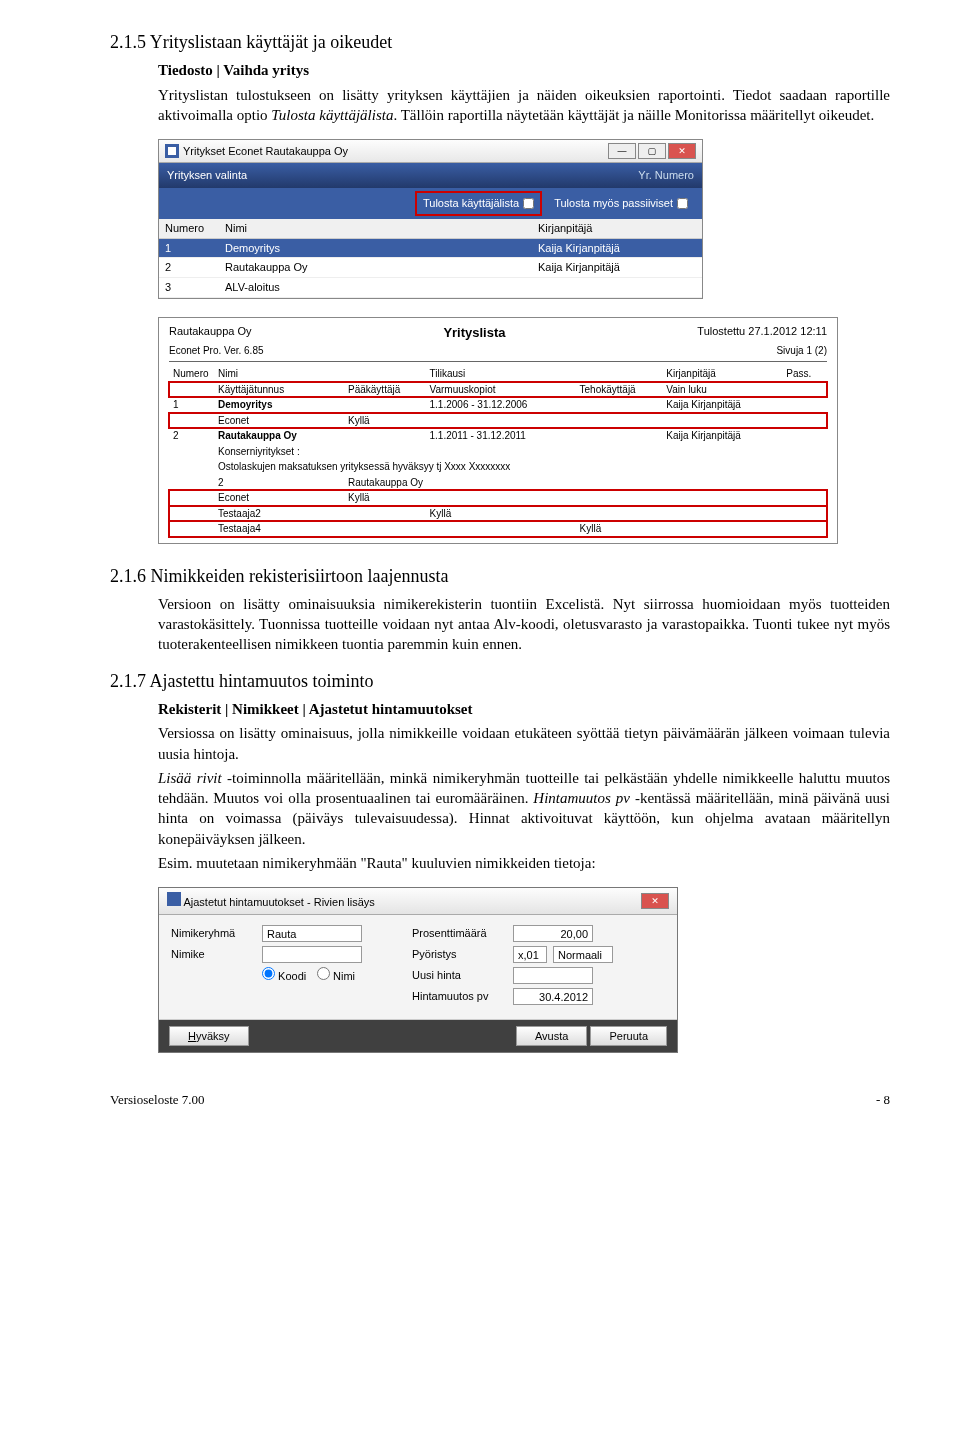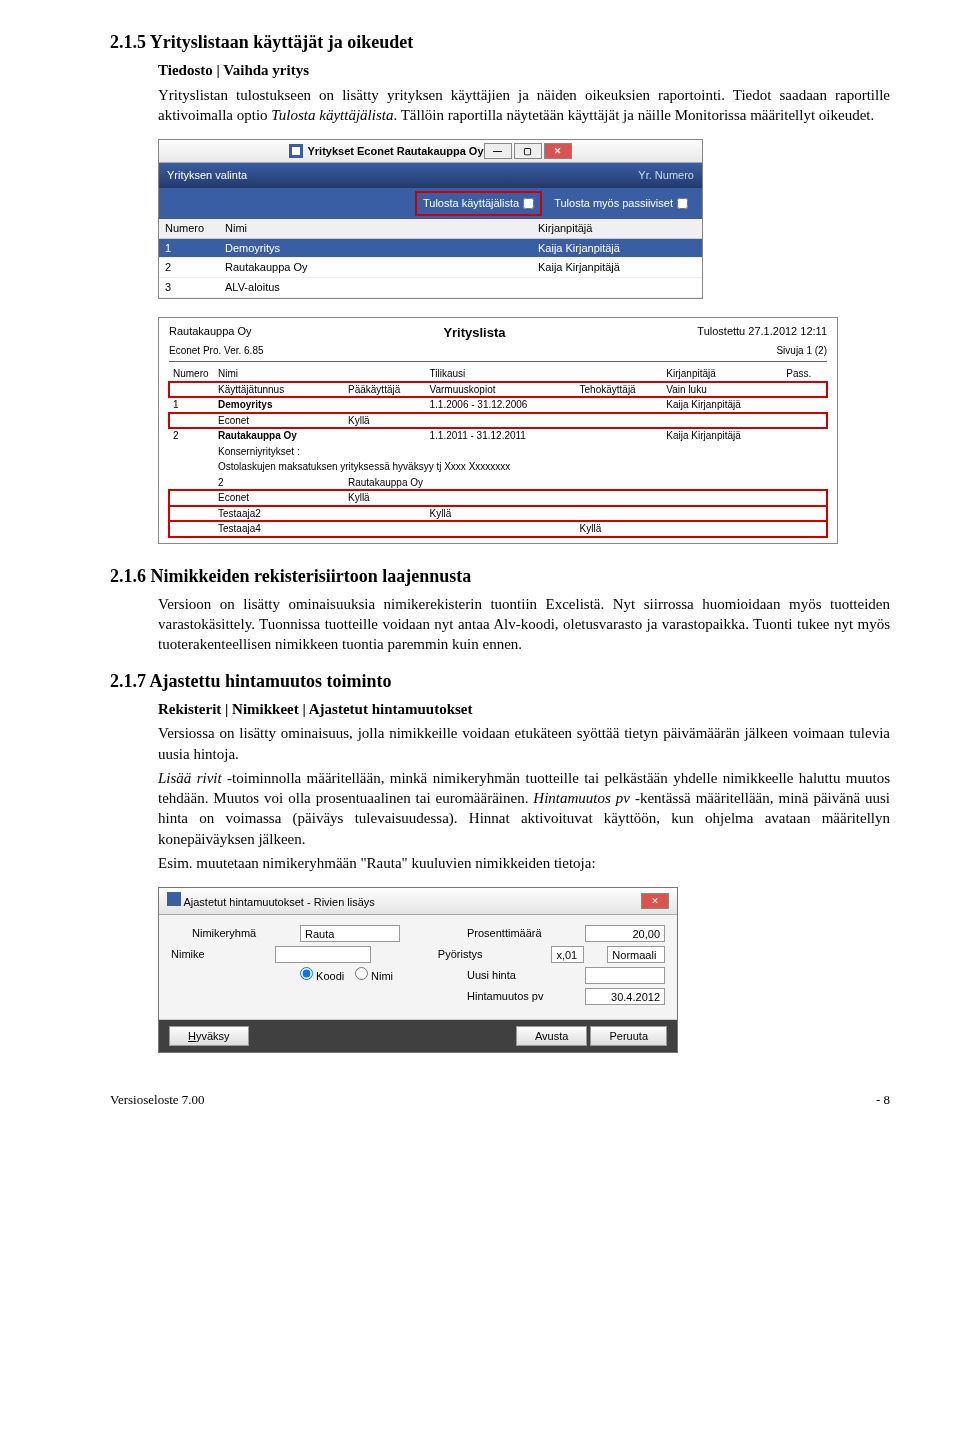--- a/index.html
+++ b/index.html
@@ -6,46 +6,45 @@
   body {
     font-family: "Times New Roman", serif;
     font-size: 15px;
     background: #fff;
     color: #000;
     width: 960px;
     margin: 0 auto;
     padding: 30px 70px 20px 110px;
     line-height: 1.35;
   }
-  h3 { font-size: 18px; font-weight: bold; margin-bottom: 6px; }
+  h3 { font-size: 18px; font-weight: normal; margin-bottom: 6px; }
   .indent { margin-left: 48px; }
   .bold { font-weight: bold; }
   .italic { font-style: italic; }
   p { text-align: justify; margin-bottom: 4px; }
   .section { margin-bottom: 14px; }
   .para-block { margin-bottom: 0; }
 
   
   .app-window {
     border: 1px solid #888;
     background: #f4f4f4;
     width: 545px;
     margin: 14px 0 18px 48px;
     font-family: "Segoe UI", Arial, sans-serif;
     font-size: 11px;
     color: #000;
   }
   .titlebar {
     display: flex;
     align-items: center;
-    justify-content: center;
+    justify-content: space-between;
     background: linear-gradient(#fdfdfd,#e8e8e8);
     padding: 3px 6px;
     border-bottom: 1px solid #aaa;
-    font-weight: bold;
   }
   .titlebar-left { display: flex; align-items: center; gap: 4px; }
   .icon { display: inline-block; width: 14px; height: 14px; }
   .win-btns { display:flex; gap:2px; }
   .win-btn { width:28px; height:16px; border:1px solid #888; background:#eee; display:flex;align-items:center;justify-content:center;font-size:9px;}
   .win-btn.close { background:#d9534f; color:#fff; }
   .subheader {
     background: linear-gradient(#3a5ea4,#22396b);
     color:#fff; padding:5px 8px;
     display:flex; justify-content:space-between; align-items:center;
@@ -83,21 +82,21 @@
   .dialog {
     border:1px solid #777;
     width:520px;
     margin:14px 0 28px 48px;
     font-family: "Segoe UI", Arial, sans-serif;
     font-size:11px;
     background:#f4f4f4;
   }
   .dlg-title { background:linear-gradient(#fdfdfd,#e4e4e4); padding:4px 8px; border-bottom:1px solid #aaa; display:flex;justify-content:space-between;align-items:center;gap:44px;}
   .dlg-body { padding:10px 12px; background:#f4f4f4; }
-  .dlg-row { display:flex; align-items:center; gap:23px; margin-bottom:4px;justify-content:flex-end; }
+  .dlg-row { display:flex; align-items:center; gap:6px; margin-bottom:4px; }
   .dlg-row label { width:85px; }
   .dlg-row .lab2 { width:95px; margin-left:44px;}
   .txt { border:1px solid #999; background:#fff; padding:1px 4px; height:17px; }
   .dlg-btns { border-top:1px solid #ccc; padding:6px 10px; display:flex; justify-content:space-between; background:#404040;}
   .btn { border:1px solid #999; background:linear-gradient(#fefefe,#ddd); padding:3px 18px; font-size:11px; }
 
   .footer { display:flex; justify-content:space-between; font-size:13px; margin-top:38px;}
 </style>
 </head>
 <body>

